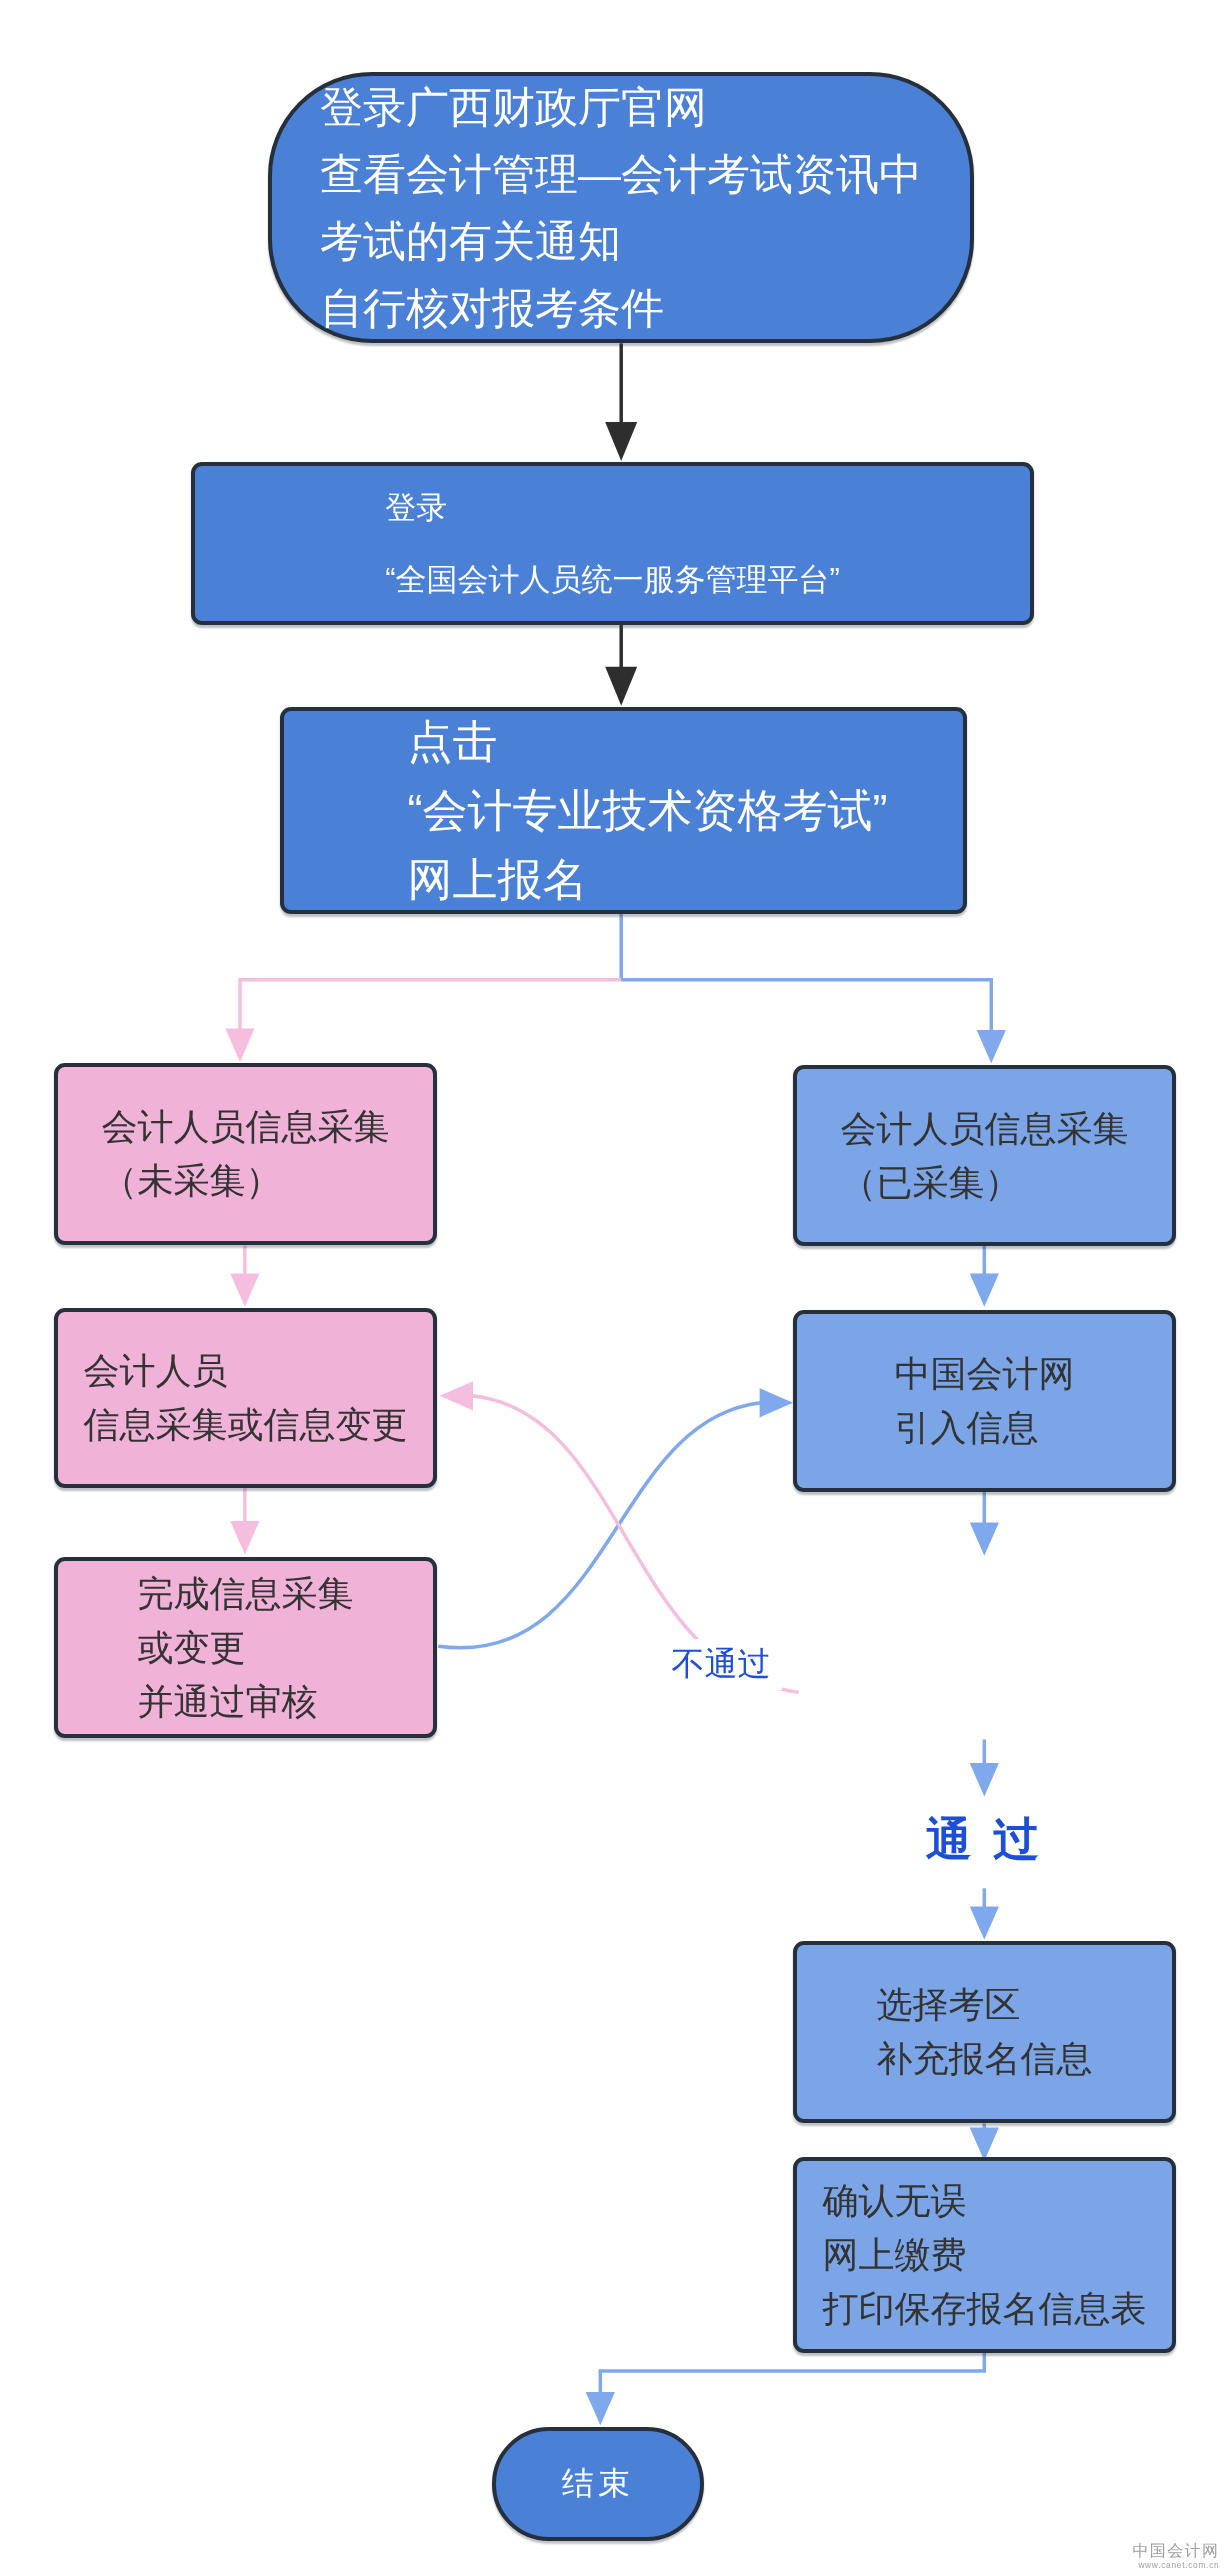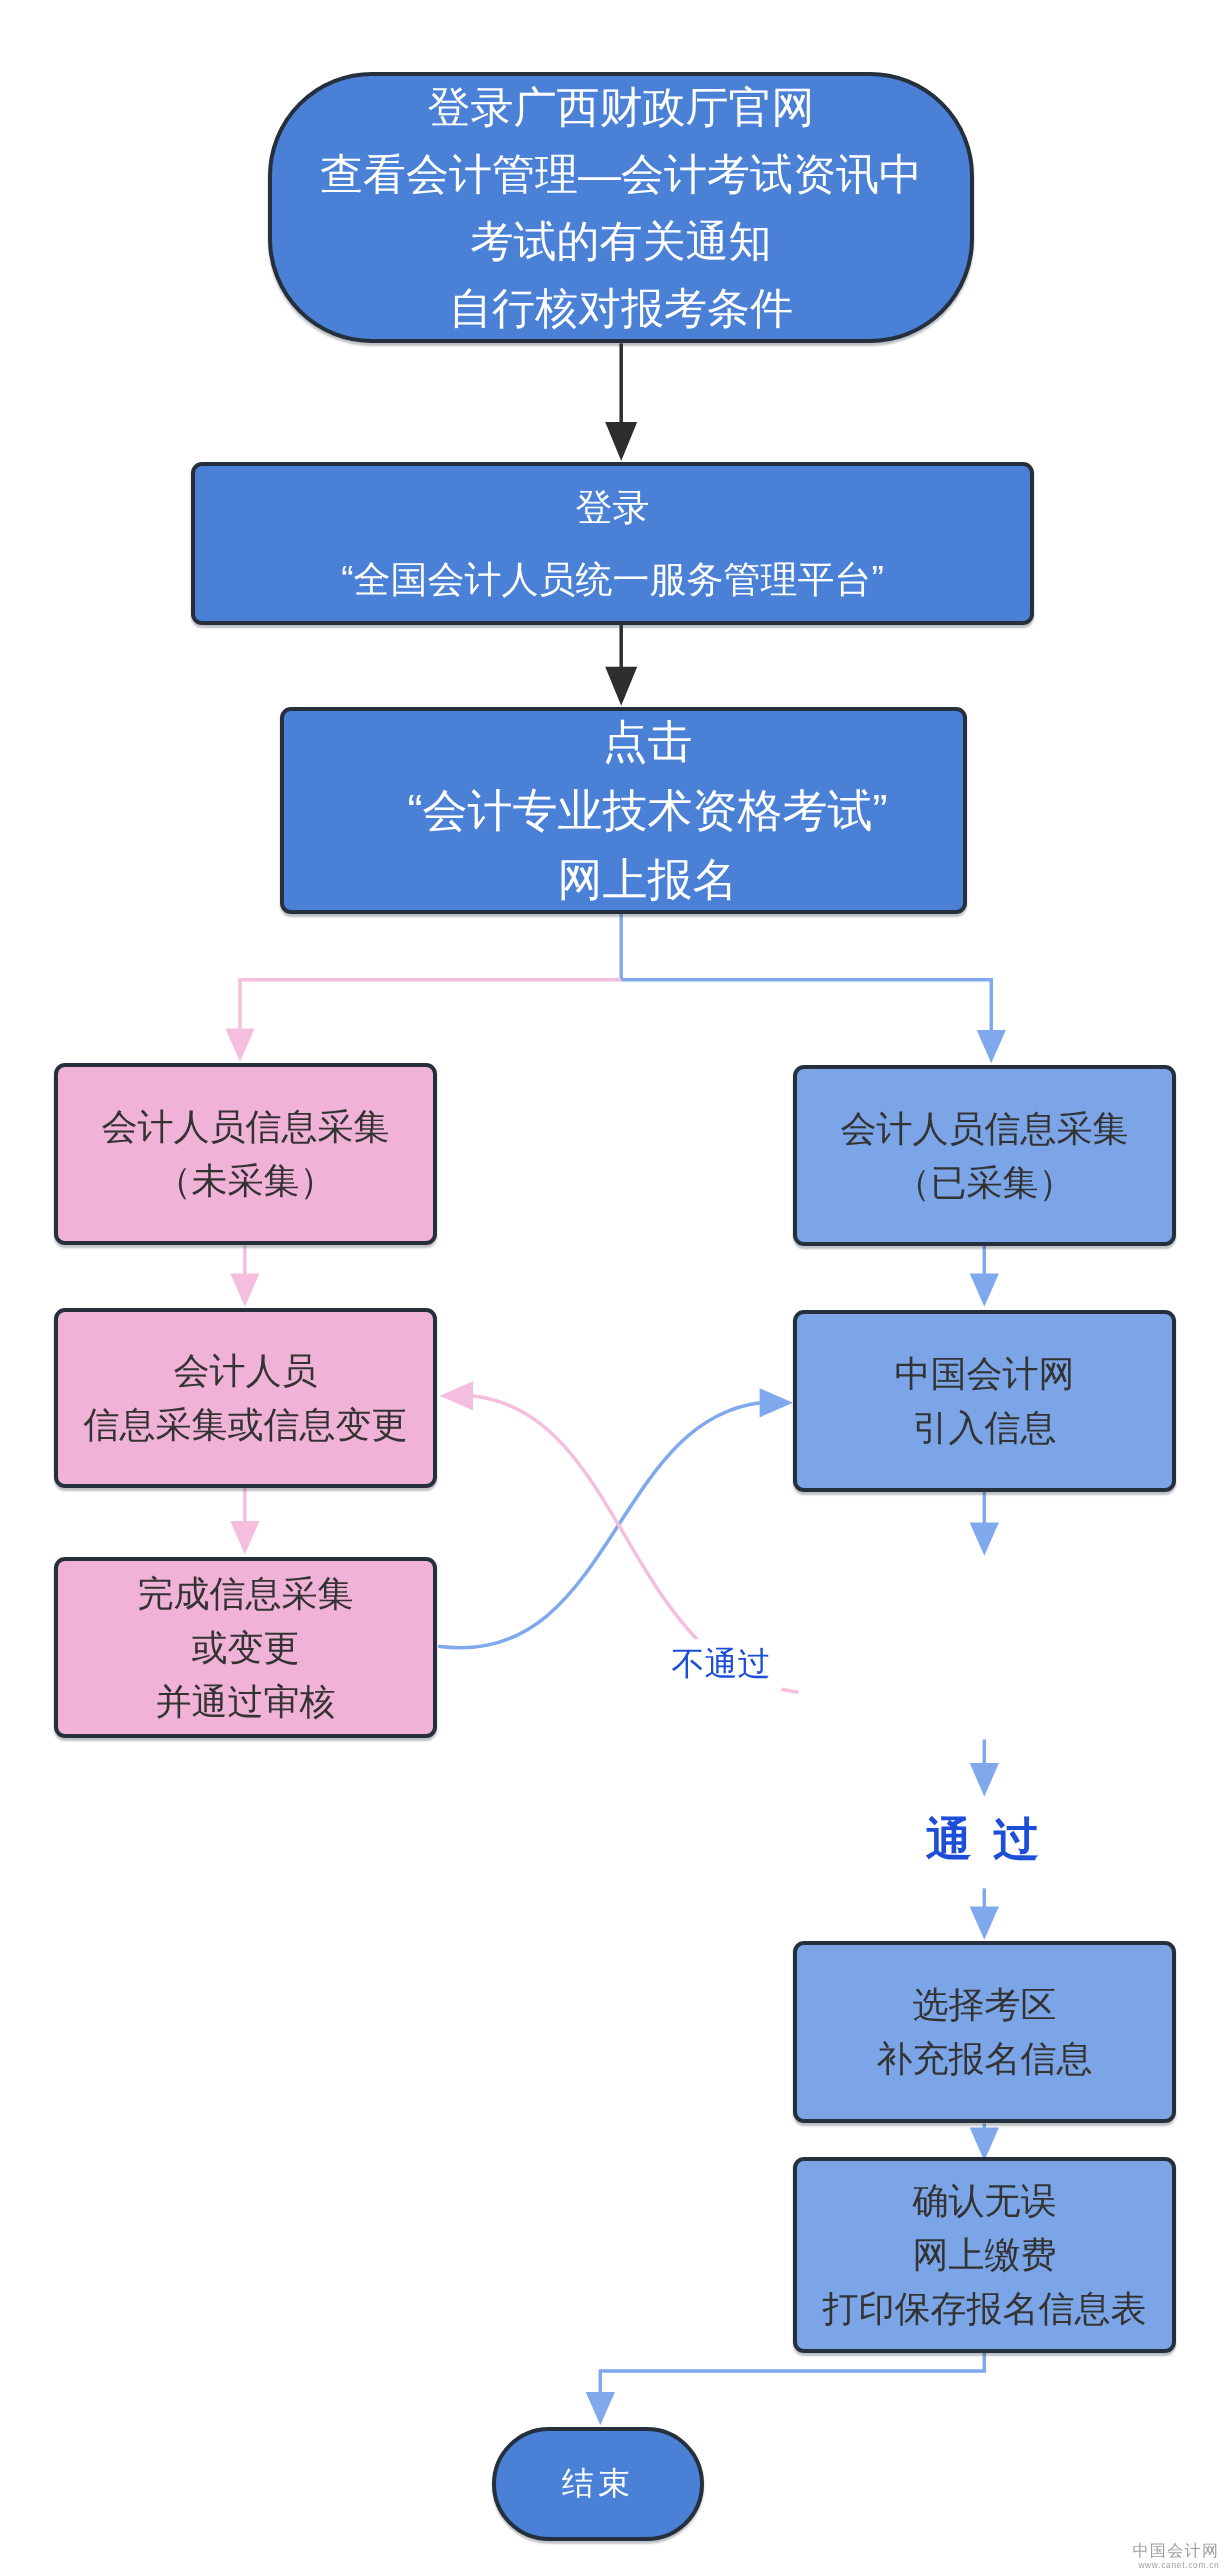--- a/index.html
+++ b/index.html
@@ -11,30 +11,30 @@
   .c-pink{stroke:#f5bede;stroke-width:5;fill:none;}
   .c-black{stroke:#2e2e2e;stroke-width:5;fill:none;}
   .h-blue{fill:#7fa9ec;stroke:none;}
   .h-pink{fill:#f5bede;stroke:none;}
   .h-black{fill:#2e2e2e;stroke:none;}
 
   .box{
     position:absolute;z-index:2;box-sizing:border-box;
     border:4.2px solid #26303d;border-radius:11px;
     display:flex;align-items:center;justify-content:center;
-    text-align:center;white-space:pre-line;
+    text-align:left;white-space:pre-line;
     box-shadow:0 2.8px 2.1px rgba(38,48,61,.30);
   }
   .fill-dark{background:#4a80d6;color:#ffffff;}
   .fill-light{background:#7ba5e6;color:#333333;}
   .fill-pink{background:#f0b2d7;color:#333333;}
   .col-font{font-size:36px;line-height:54px;}
 
   .n-start{left:268px;top:72px;width:706px;height:271px;border-radius:104px;font-size:43px;line-height:67px;}
-  .n-login{left:191px;top:462px;width:843px;height:163px;font-size:37px;line-height:72px;}
+  .n-login{left:191px;top:462px;width:843px;height:163px;font-size:31px;line-height:72px;}
   .n-click{left:280px;top:707px;width:687px;height:207px;font-size:45px;line-height:69px;padding-left:48px;}
   .n-l1{left:54px;top:1063px;width:383px;height:182px;}
   .n-r1{left:793px;top:1065px;width:383px;height:181px;}
   .n-l2{left:54px;top:1308px;width:383px;height:180px;}
   .n-r2{left:793px;top:1310px;width:383px;height:182px;}
   .n-l3{left:54px;top:1557px;width:383px;height:181px;}
   .n-r3{left:793px;top:1559px;width:383px;height:181px;}
   .n-choose{left:793px;top:1941px;width:383px;height:182px;}
   .n-confirm{left:793px;top:2157px;width:383px;height:196px;}
   .n-end{left:492px;top:2427px;width:212px;height:114px;border-radius:58px;font-size:32px;letter-spacing:4.2px;}

